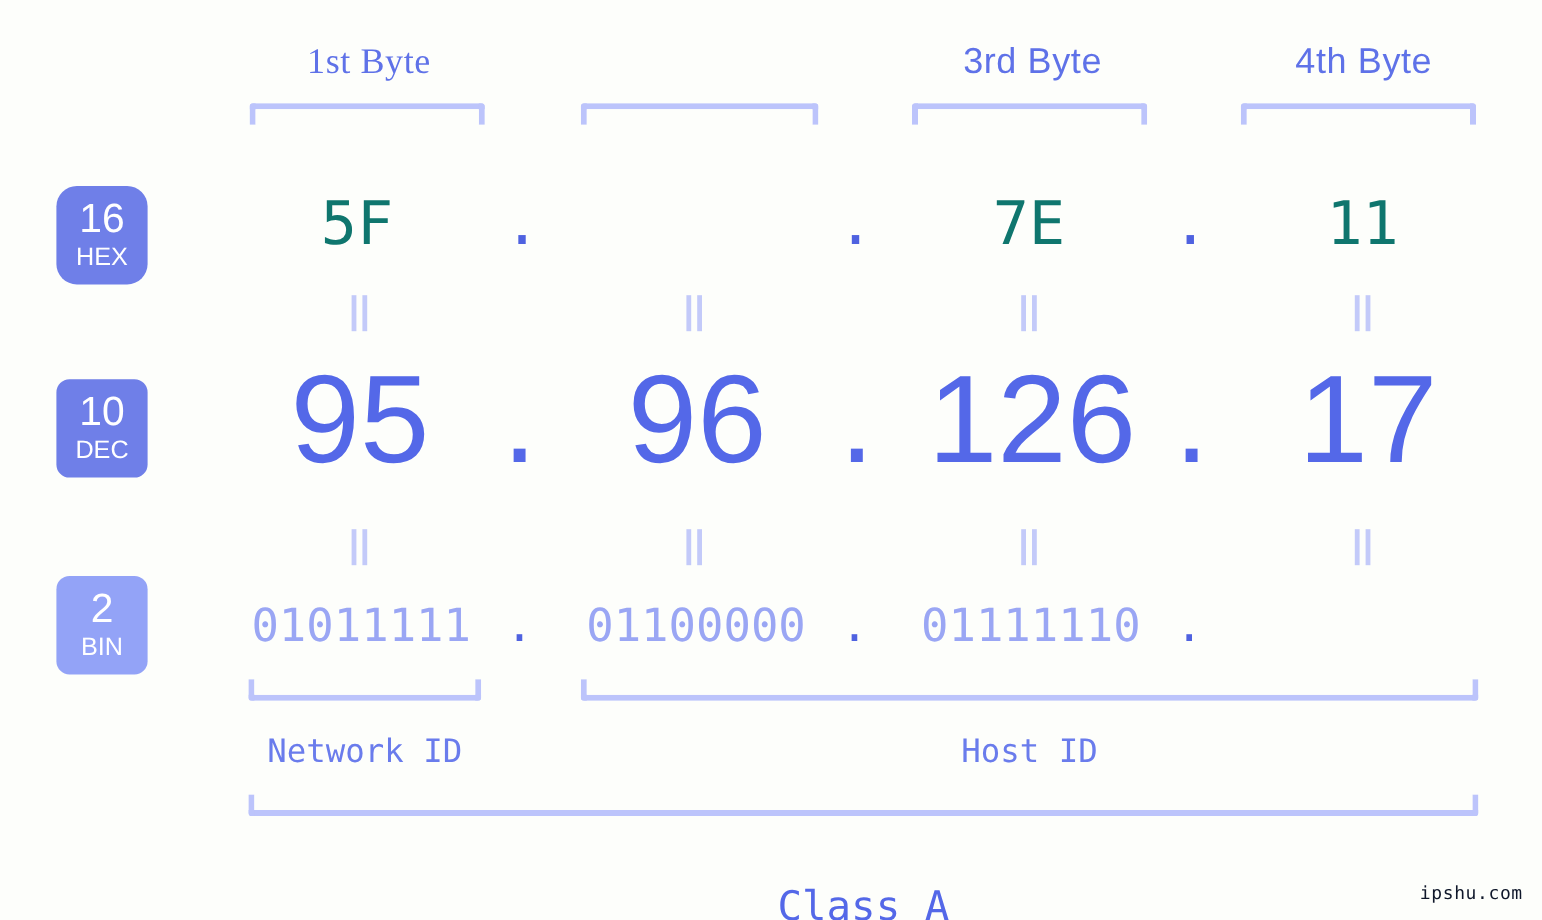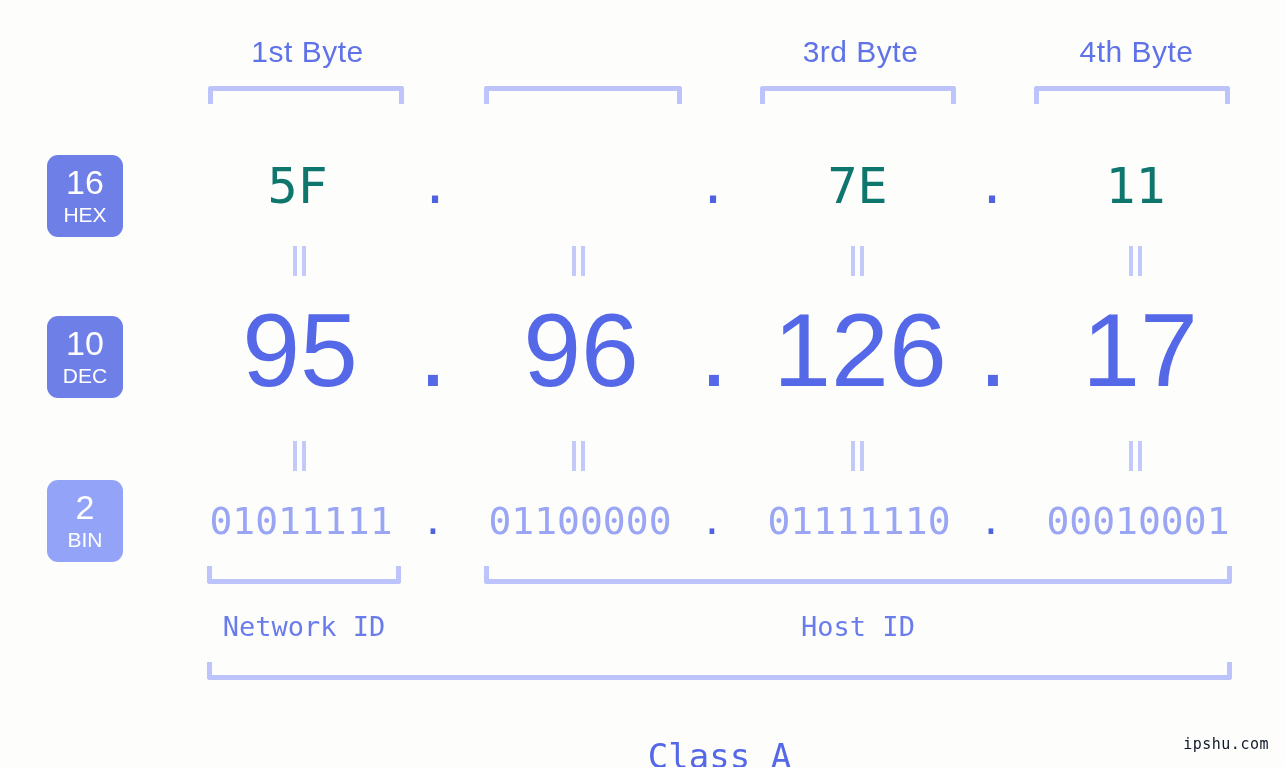--- a/index.html
+++ b/index.html
@@ -196,30 +196,30 @@
     font-size: 15px;
     color: #0f172a;
     letter-spacing: 0.5px;
   }
 </style>
 </head>
 <body>
 
 <div id="stage">
 
-  <div class="byte-label" style="left:180px; width:255px;">1st Byte</div>
+  <div class="byte-label" style="left:180px; width:255px;font-family:Liberation Serif, serif;">1st Byte</div>
   <div class="byte-label" style="left:734px; width:253px;">3rd Byte</div>
   <div class="byte-label" style="left:1010px; width:253px;">4th Byte</div>
 
   <div class="bracket-top" style="left:208px; top:86px; width:196px;"></div>
   <div class="bracket-top" style="left:484px; top:86px; width:198px;"></div>
   <div class="bracket-top" style="left:760px; top:86px; width:196px;"></div>
   <div class="bracket-top" style="left:1034px; top:86px; width:196px;"></div>
 
-  <div class="badge" style="top:155px; background:#6f7fe8;">
+  <div class="badge" style="top:155px; background:#6f7fe8;border-radius:17px;">
     <span class="num">16</span>
     <span class="nm">HEX</span>
   </div>
 
   <div class="badge" style="top:316px; background:#6f7fe8;">
     <span class="num">10</span>
     <span class="nm">DEC</span>
   </div>
 
   <div class="badge" style="top:480px; background:#93a3f7;">
@@ -275,21 +275,20 @@
     <i class="a"></i>
       <i class="b"></i>
   </div>
 
   <div class="bin-val" style="left:185px; width:232px;">01011111</div>
   <div class="bin-dot" style="left:402px; width:62px;">.</div>
   <div class="bin-val" style="left:464px; width:232px;">01100000</div>
   <div class="bin-dot" style="left:681px; width:62px;">.</div>
   <div class="bin-val" style="left:743px; width:232px;">01111110</div>
   <div class="bin-dot" style="left:960px; width:62px;">.</div>
-  <div class="bin-val" style="left:1022px; width:232px;">00010001</div>
 
   <div class="bracket-bottom" style="left:207px; top:566px; width:194px;"></div>
   <div class="bracket-bottom" style="left:484px; top:566px; width:748px;"></div>
 
   <div class="caption" style="left:484px; top:608px; width:748px;">Host ID</div>
   <div class="caption" style="left:207px; top:608px; width:194px;">Network ID</div>
 
   <div class="bracket-bottom" style="left:207px; top:662px; width:1025px;"></div>
   <div class="caption big" style="left:207px; top:733px; width:1025px;">Class A</div>
 

